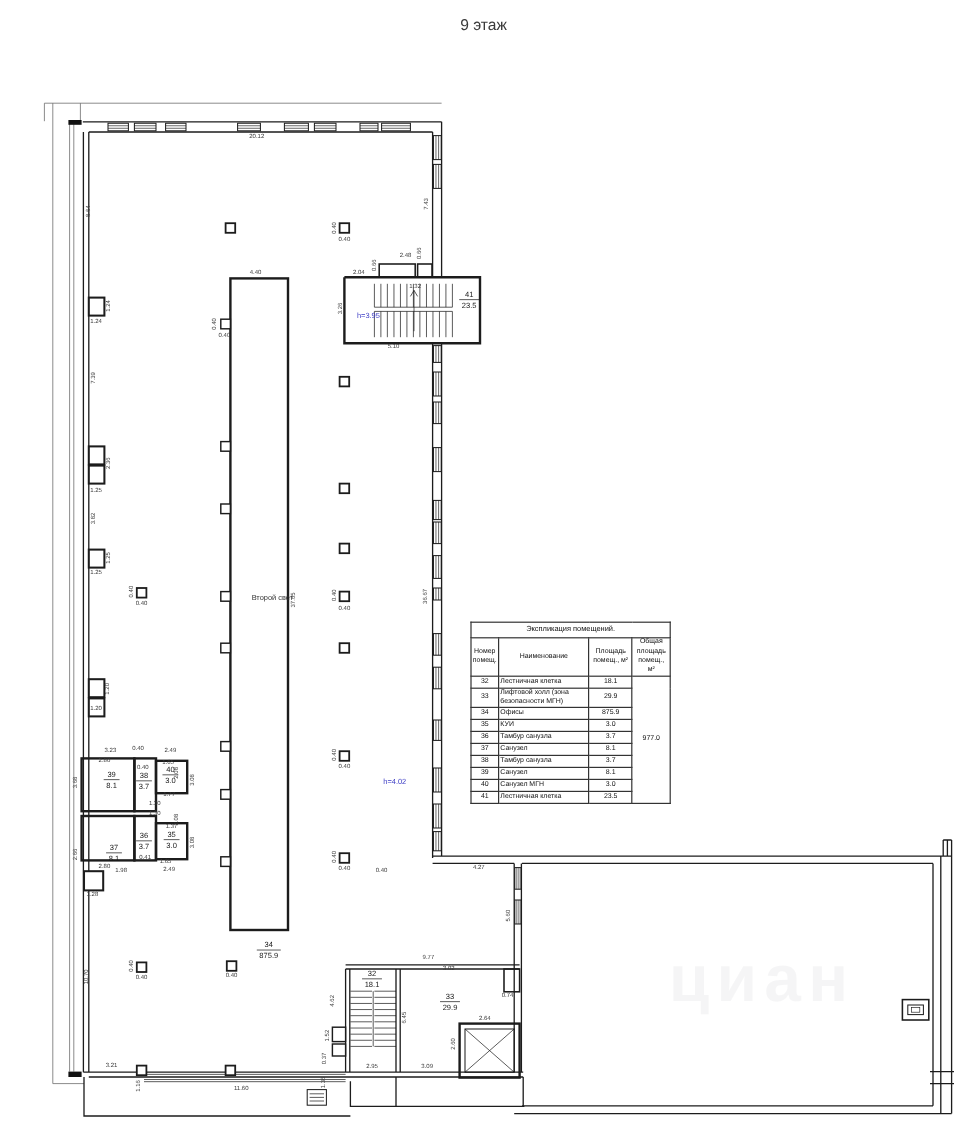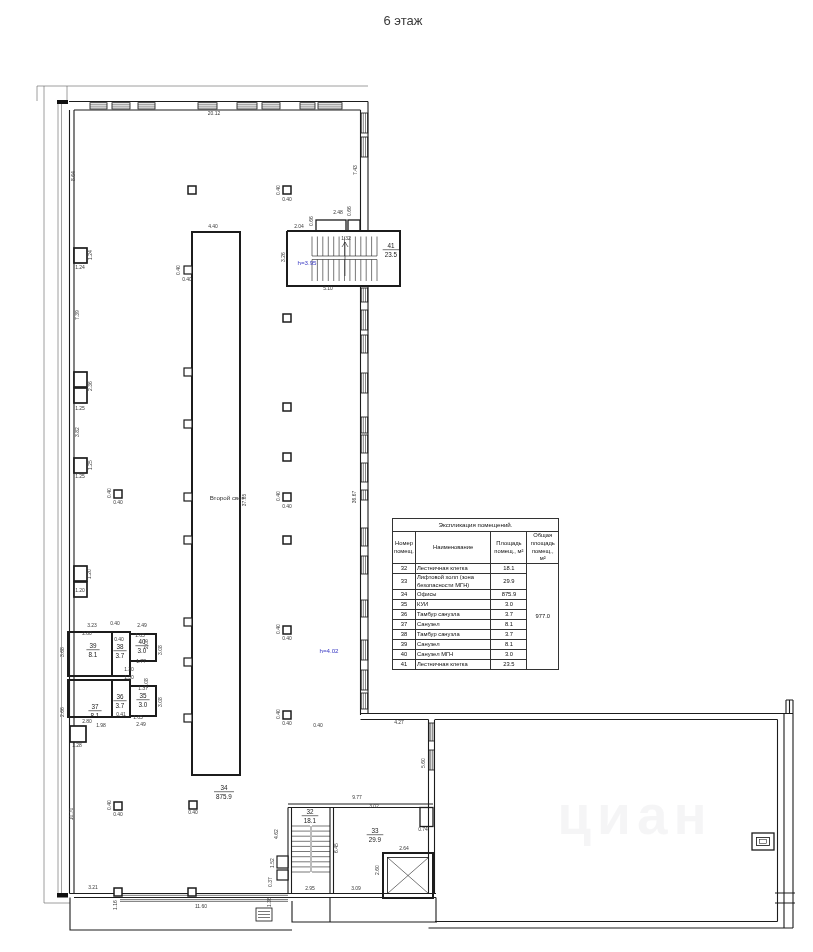--- a/index.html
+++ b/index.html
@@ -37,21 +37,21 @@
   .c-area{text-align:center;}
   .c-total{text-align:center;}
   .watermark{position:absolute;left:505px;top:783px;width:260px;text-align:center;
         font-size:55px;font-weight:bold;letter-spacing:6px;color:#3c3c50;opacity:.045;}
 </style>
 </head>
 <body>
 
 <div class="page">
 
-  <div class="title">6 этаж</div>
+  <div class="title">9 этаж</div>
 
   <svg id="plan-svg" width="813" height="952" viewBox="0 0 813 952">
 
     <path class="bnd" d="M37,101 V86 H368 M67,86 V101 M44,86 V903 M44,903 H70 M58,101 V893 M61.5,101 V893"></path>
 
     <path class="wl" d="M69,101.5 H368 M74,110 H360.5
          M368,101.5 V231 M360.5,110 V231
          M368,286 V713.5 M360.5,286 V715
          M69.5,110 V893.5 M74,110 V893.5
          M69.5,893.5 H290 M74,897.5 H290

